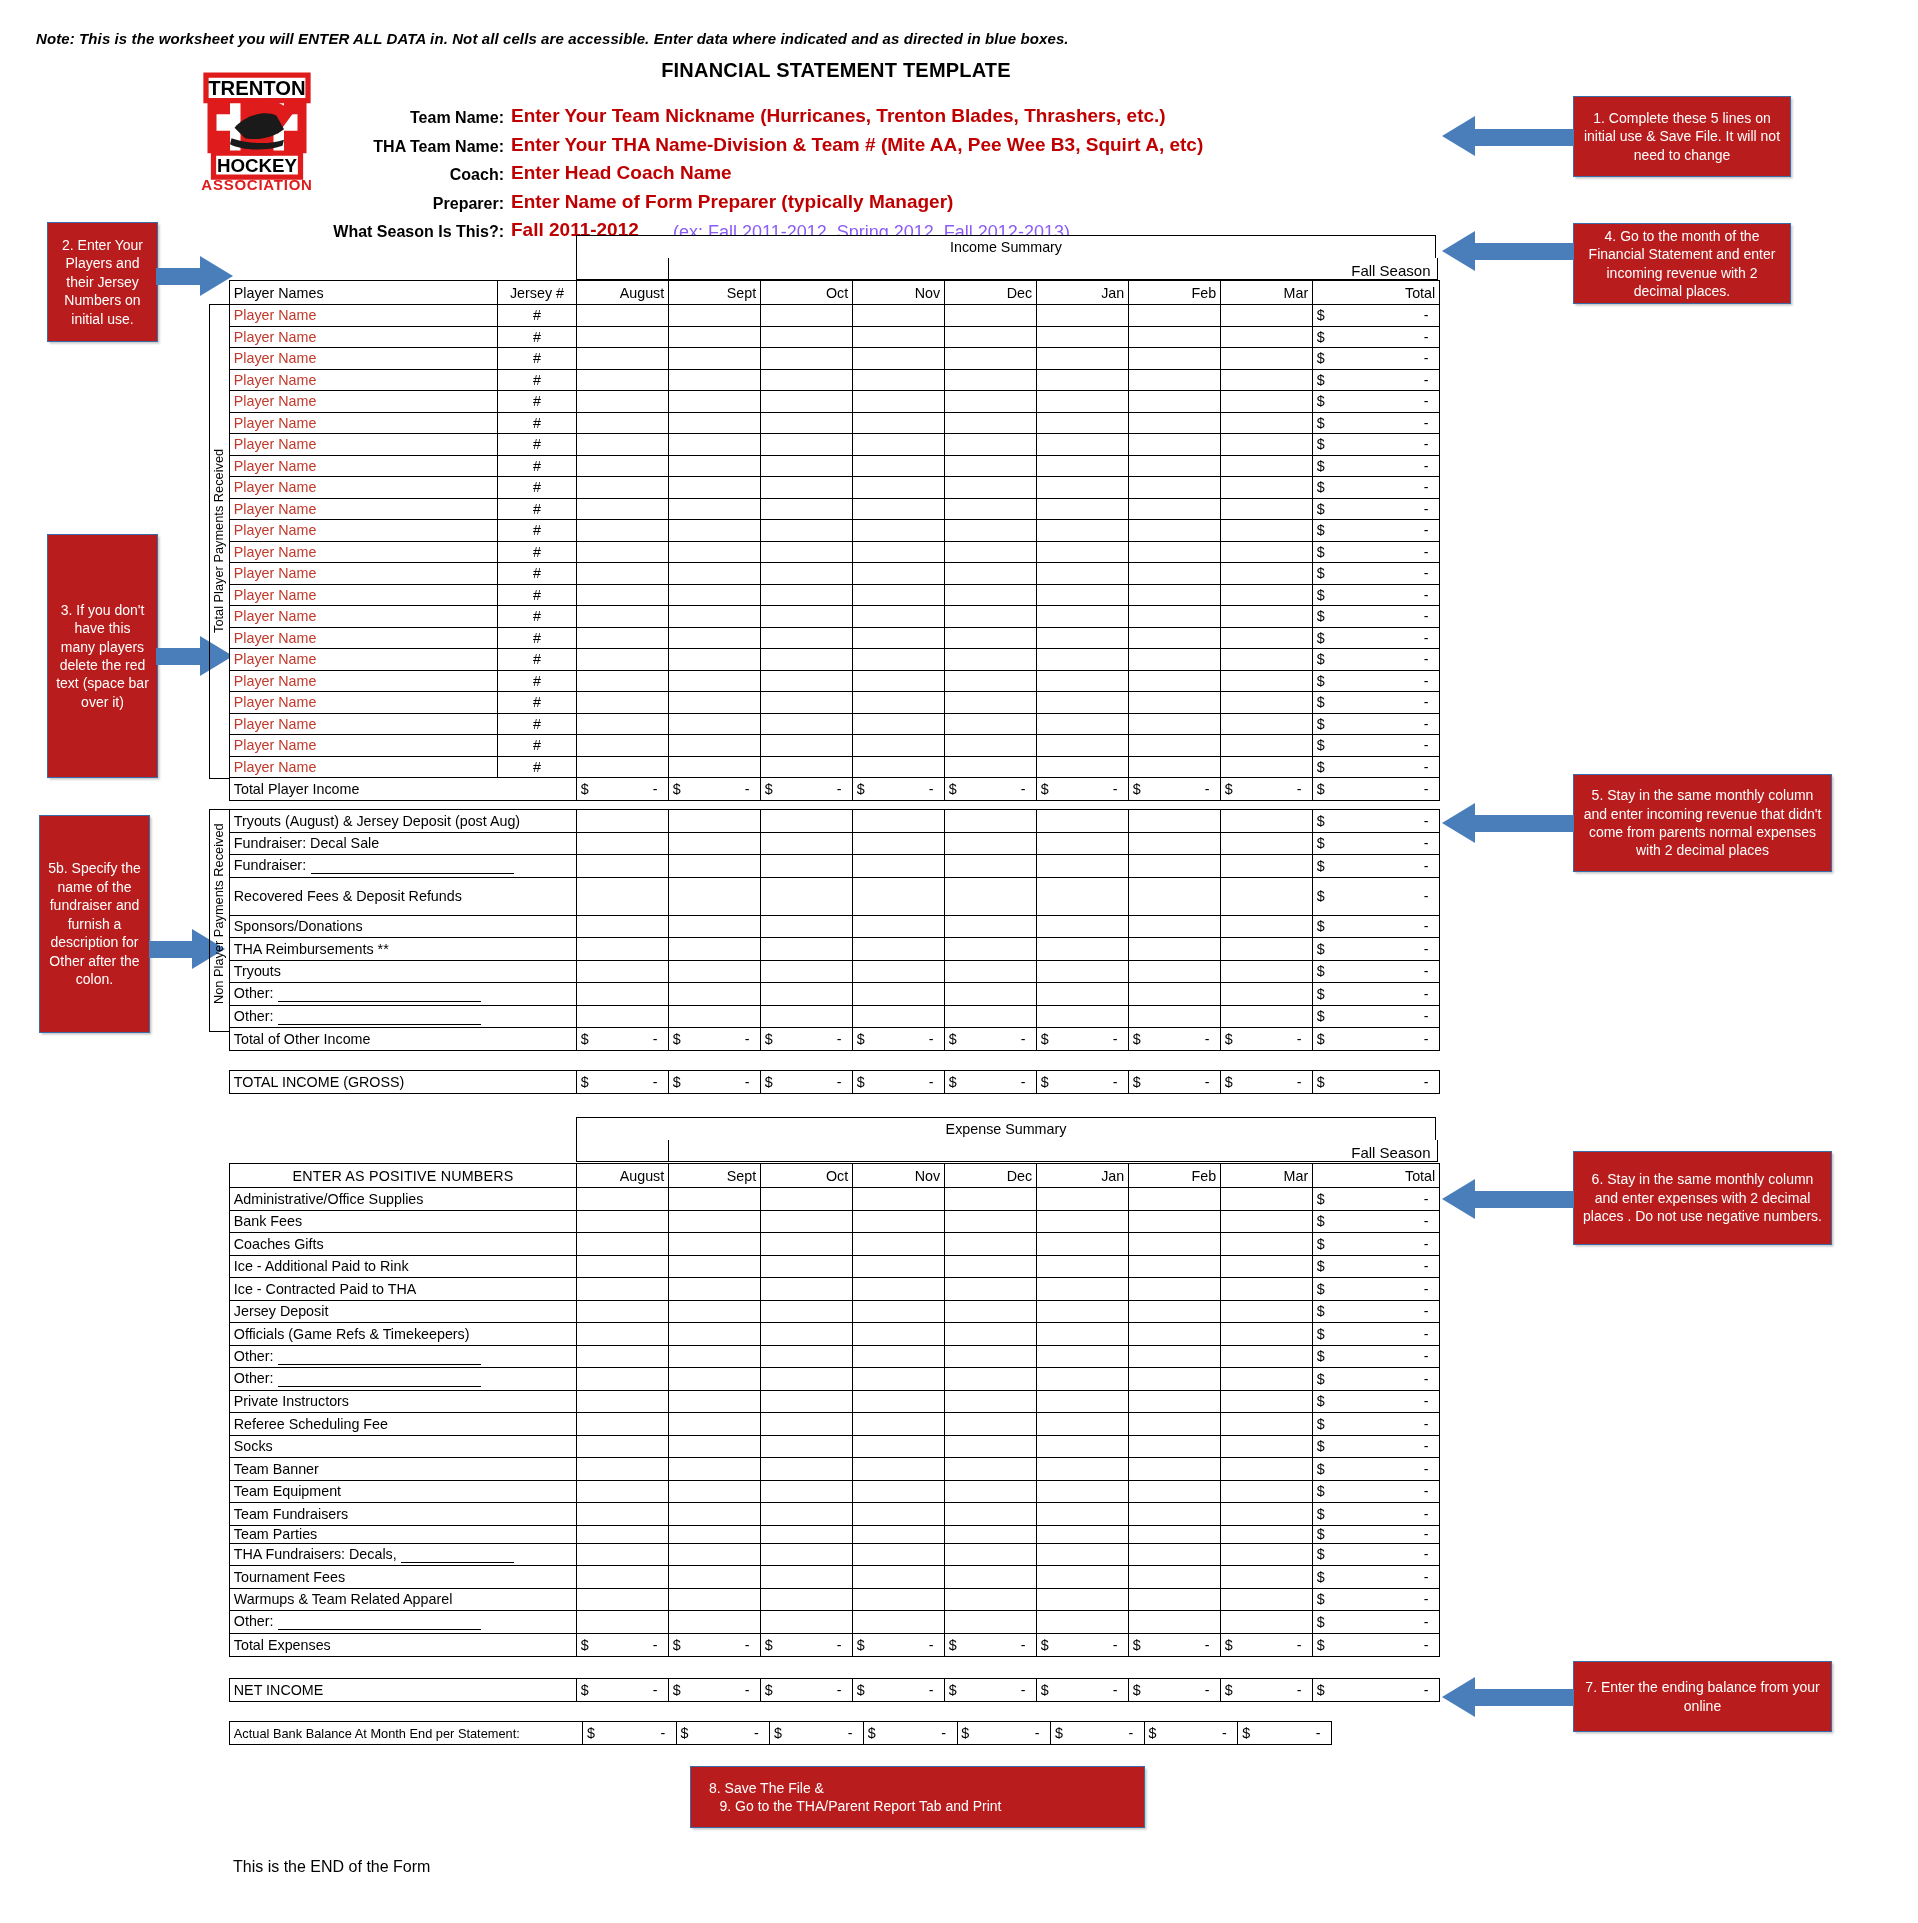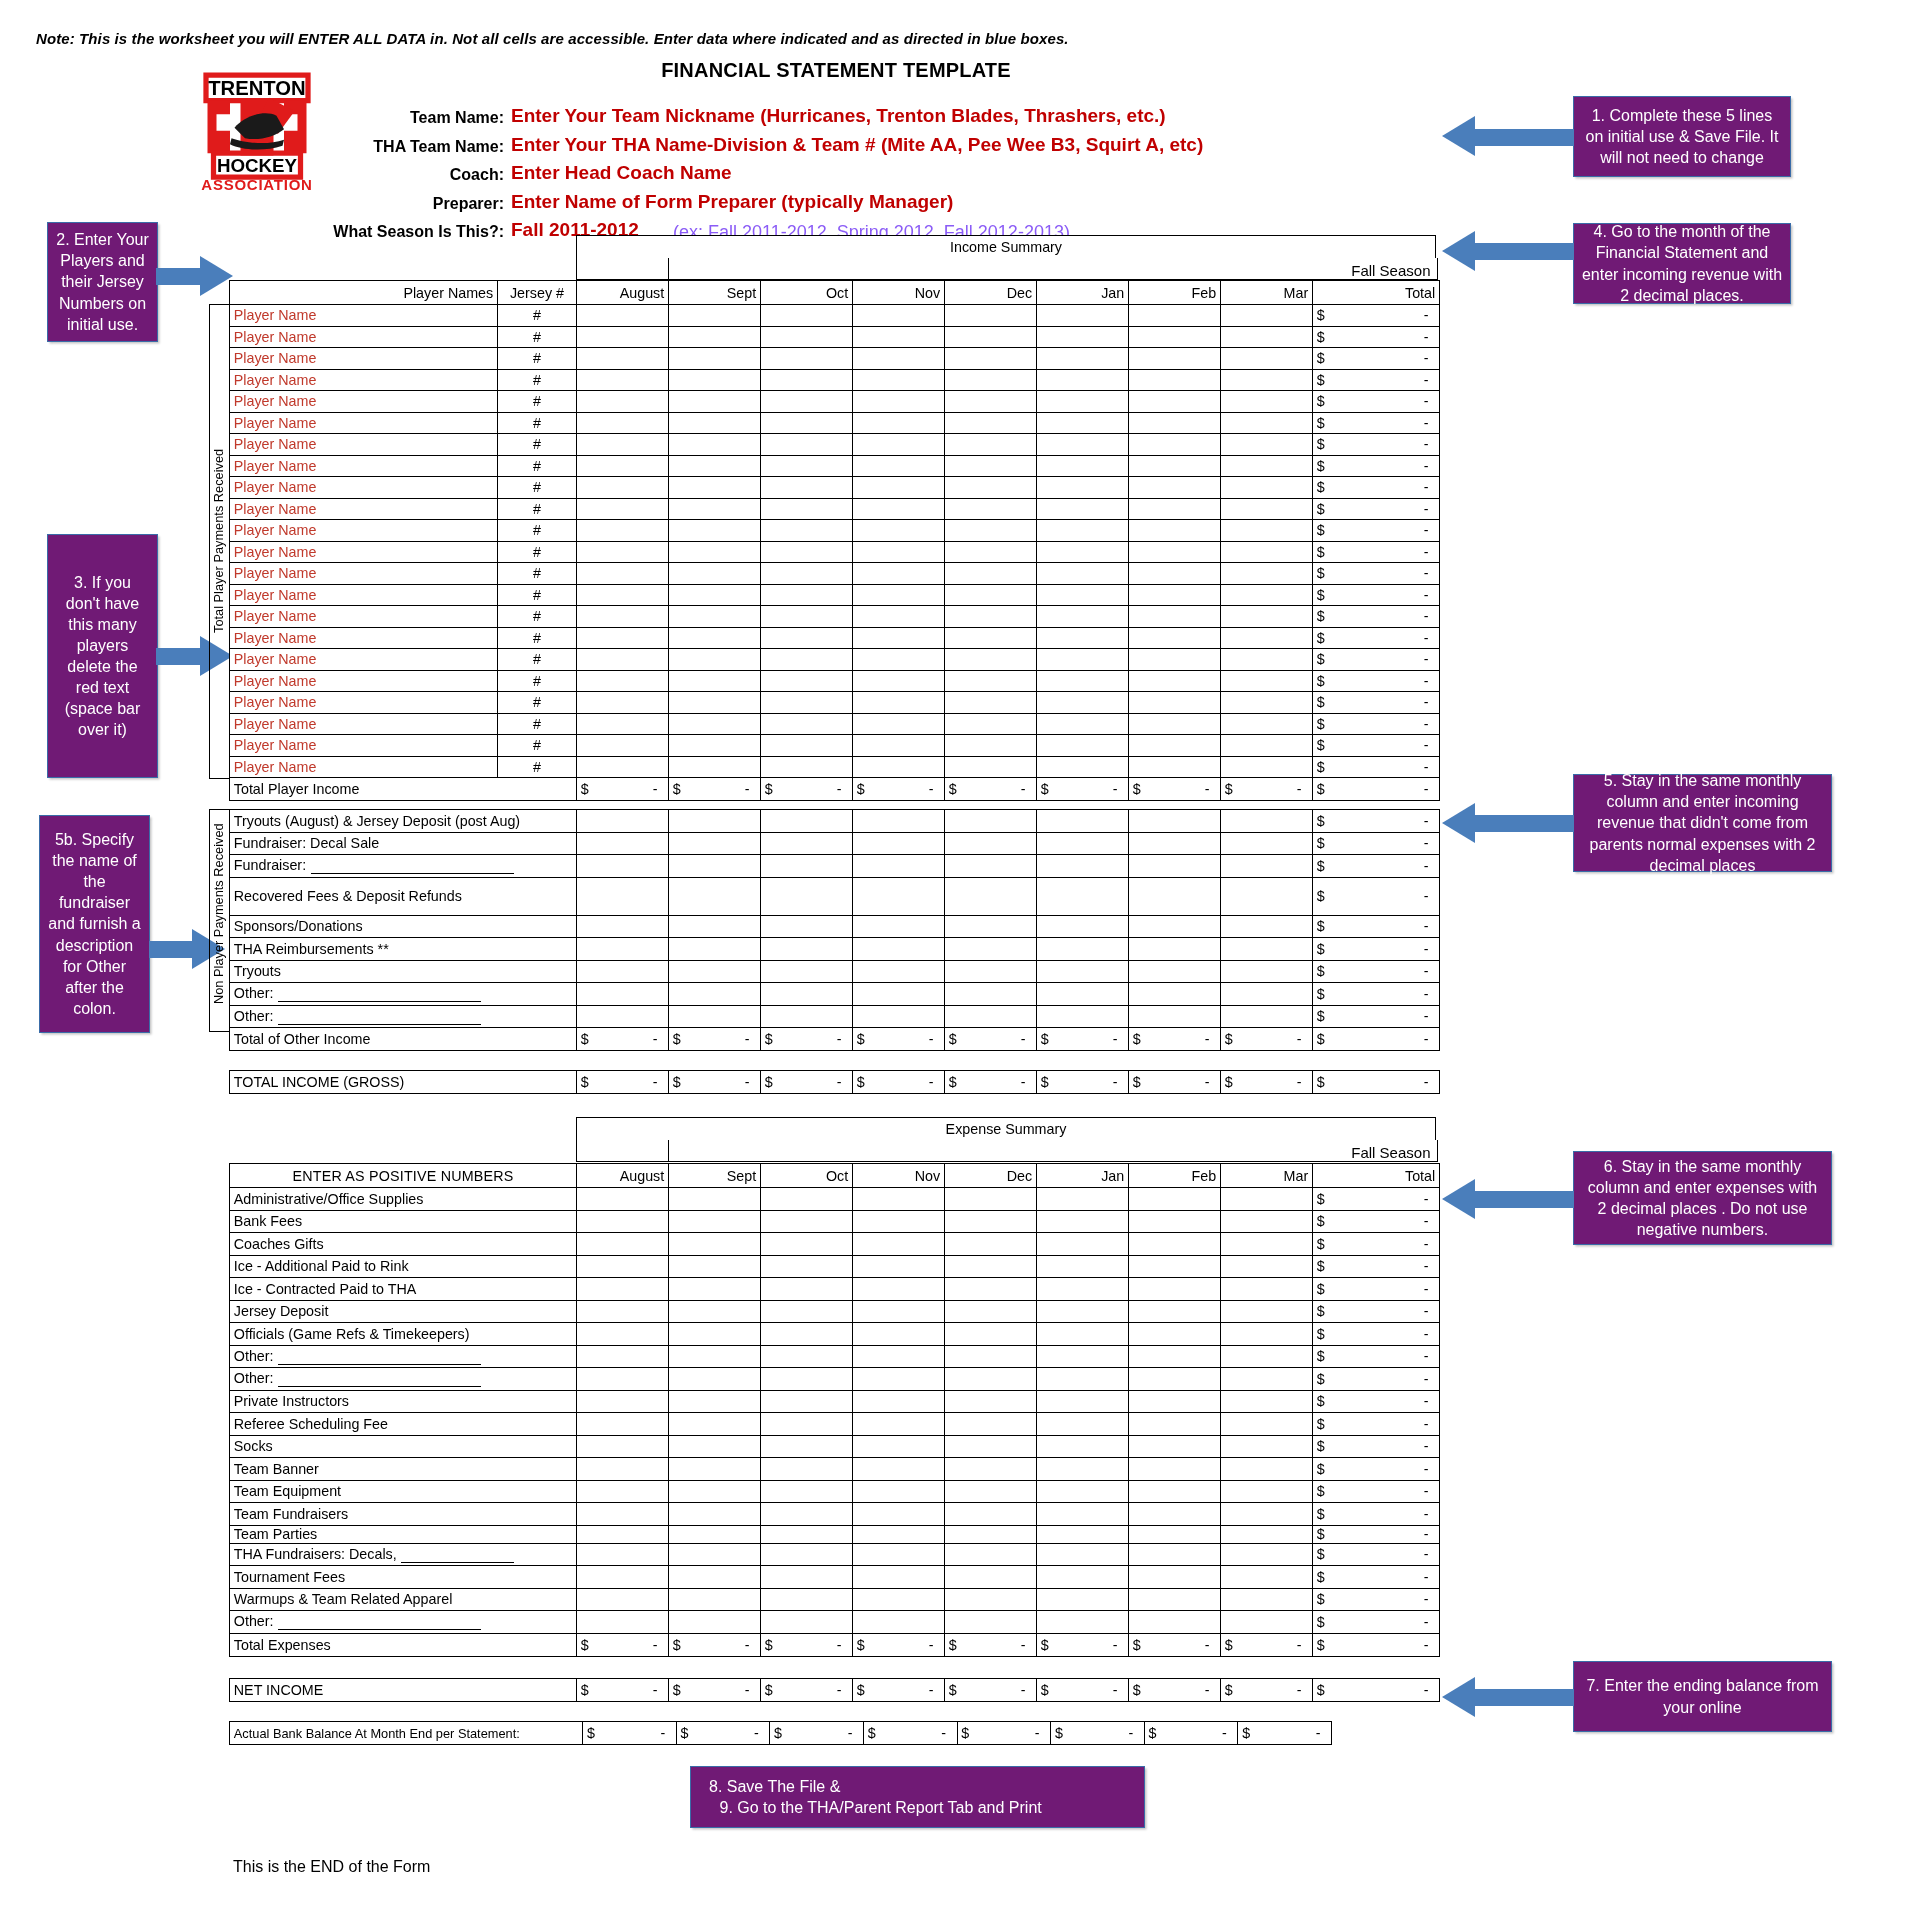--- a/index.html
+++ b/index.html
@@ -26,24 +26,24 @@
   }
   .hdr-val{
     position:absolute;left:0;font-weight:700;font-size:19px;color:#c00000;
     white-space:nowrap;
   }
   .hdr-ex{
     position:absolute;font-size:18px;color:#8b5cf6;white-space:nowrap;font-weight:400;
   }
   
   .callout{
-    position:absolute;background:#701a75;color:#ffffff;
+    position:absolute;background:#b91c1c;color:#ffffff;
     border:1.5px solid #3a6ca8;
     display:flex;align-items:center;justify-content:center;
-    text-align:center;font-size:16px;line-height:1.32;padding:4.5px 7.5px;
+    text-align:center;font-size:14px;line-height:1.32;padding:4.5px 7.5px;
     box-sizing:border-box;
     box-shadow:1.5px 1.5px 2.3px rgba(0,0,0,.25);
   }
   .callout.left-align{text-align:left;justify-content:flex-start;}
   .arrow-shaft{position:absolute;background:#4a7ebb;height:16.5px;}
   .arrow-head{
     position:absolute;width:0;height:0;
     border-top:20px solid transparent;border-bottom:20px solid transparent;
   }
   .arrow-head.left{border-right:33px solid #4a7ebb;}
@@ -65,21 +65,21 @@
   td.money-plain{
     background:#fff;text-align:left;position:relative;
   }
   td.money-plain::after{content:"-";position:absolute;right:10.5px;top:50%;transform:translateY(-50%);}
   td.total-row{background:#c9c9c9;font-weight:400;}
   td.blank{background:#fff;}
   th.centerhdr{
     font-weight:400;font-size:15px;margin-top:8px;
   }
   th.month{text-align:right;font-weight:400;font-size:15px;padding-right:4.5px;}
-  th.corner{text-align:right;font-weight:400;font-size:15px;}
+  th.corner{text-align:left;font-weight:400;font-size:15px;}
   th.fallseason{text-align:right;font-weight:400;font-size:15px;padding-right:4.5px;}
   th.yellow{
     background:#ffff00;text-align:center;font-weight:700;font-size:14.3px;letter-spacing:0.2px;
   }
   
   .vlabel{
     position:absolute;writing-mode:vertical-rl;transform:rotate(180deg);
     font-size:12.8px;white-space:nowrap;text-align:center;
   }
   .vbracket{position:absolute;border:1.5px solid #000;border-right:none;}

